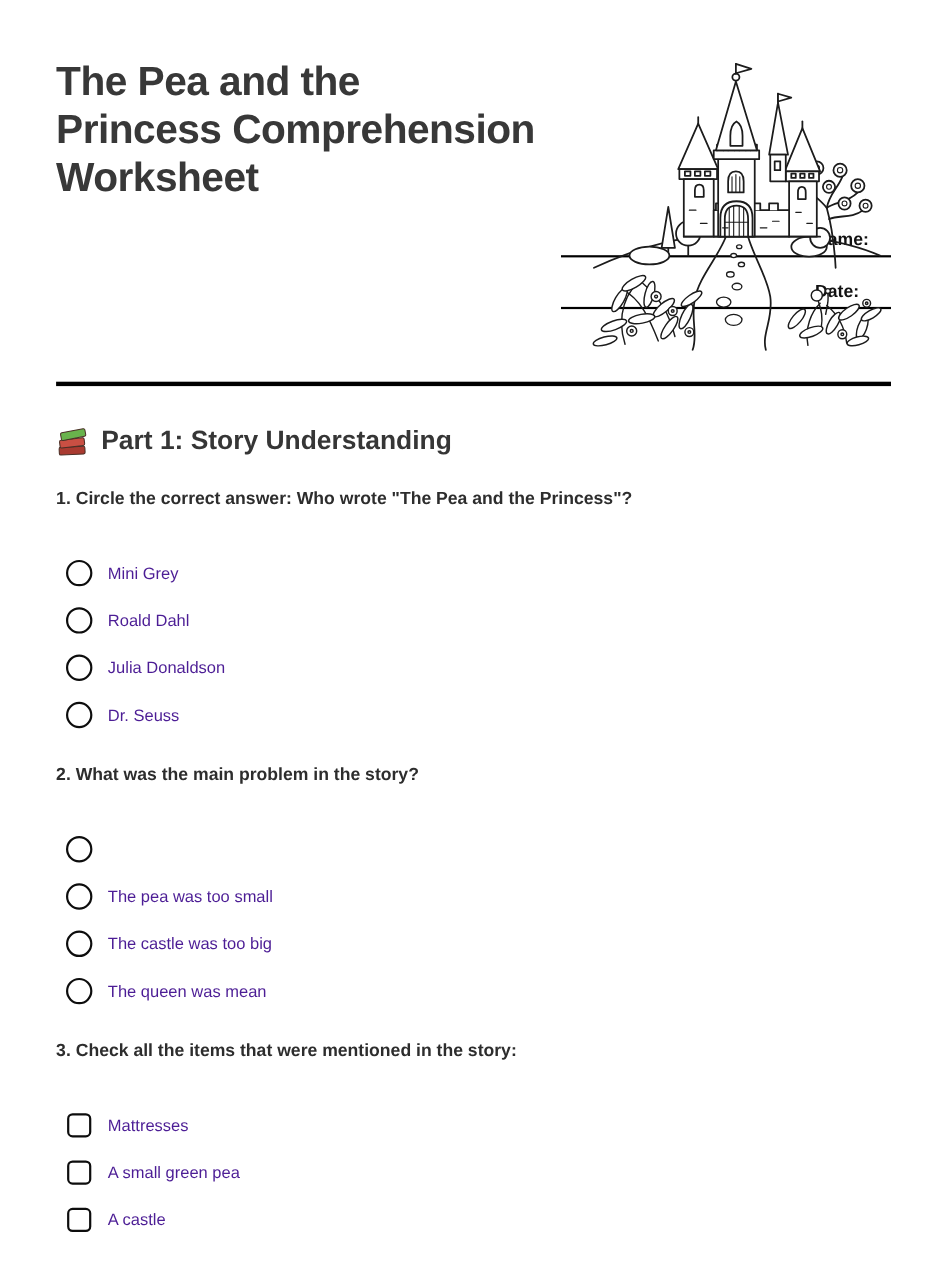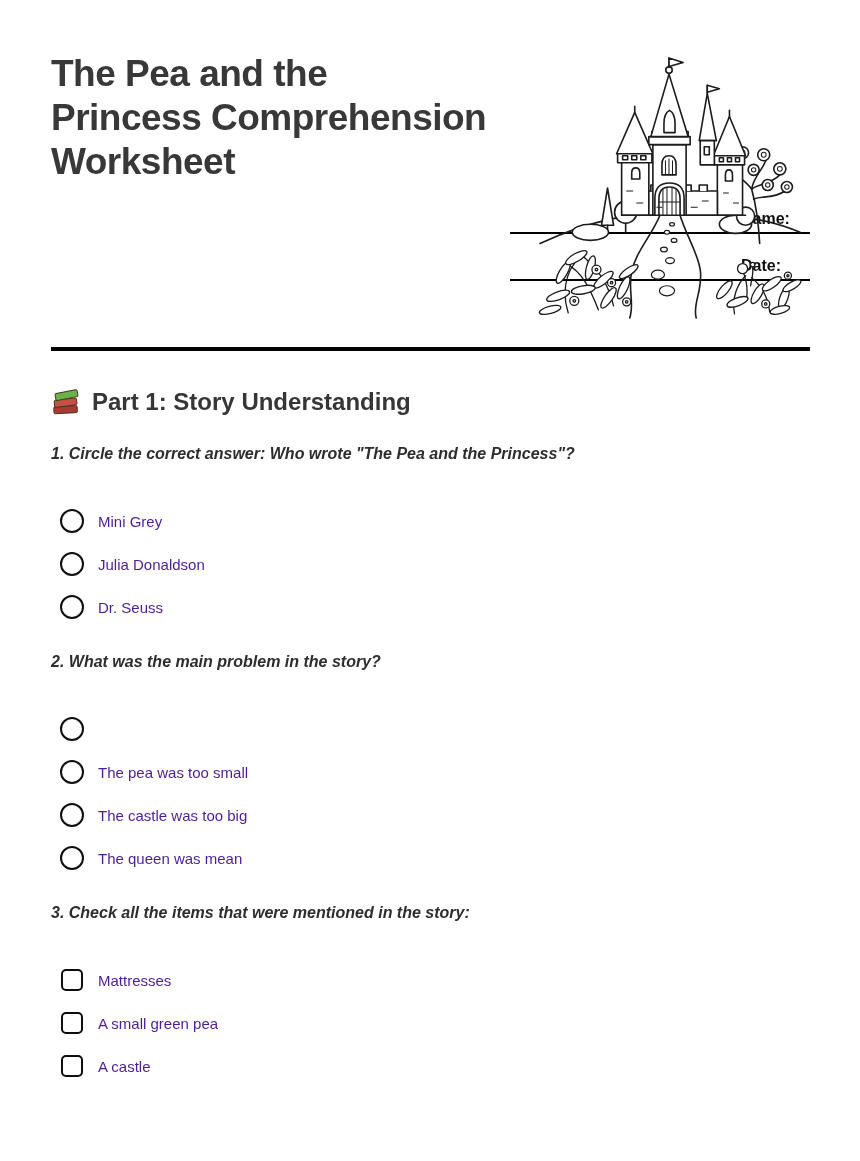--- a/index.html
+++ b/index.html
@@ -22,27 +22,27 @@
 
   .field-row { display:flex; align-items:flex-end; height:24px; margin-top:26px;flex-direction:column; }
   .field-row.date { margin-top:23px; }
   .field-label { width:69px; font-size:16px; font-weight:bold; color:#111; padding-bottom:3px; }
   .field-line { width:300px; height:22px; border-bottom:2px solid #000; font-size:15px; }
 
   .divider { margin-top:66px; height:4px; background:#000; width:759px; }
 
   
   .part-heading {
-    margin-top:36px; display:flex; align-items:center; gap:11px;
+    margin-top:36px; display:flex; align-items:flex-start; gap:11px;
     font-size:24px; font-weight:bold; color:#363636;
   }
   .books-icon { width:30px; height:29px; flex:none; }
 
   
-  .question { font-size:16px; line-height:19px; font-weight:bold; color:#2d2d2d; margin-top:28px;font-style:italic; }
+  .question { font-size:16px; line-height:19px; font-weight:bold; color:#2d2d2d; margin-top:28px; }
   .question.later { margin-top:33px; }
   .options { margin-top:46px; padding-left:9px; }
   .option-row { display:flex; align-items:center; height:24px; margin-bottom:19px; cursor:pointer; }
   .radio {
     width:24px; height:24px; border:2.5px solid #0d0d0d; border-radius:50%;
     background:#fff; margin-right:14px; flex:none;
   }
   .checkbox {
     width:22px; height:22px; border:2.5px solid #0d0d0d; border-radius:5px;
     background:#fff; margin-right:15px; margin-left:1px; flex:none;
@@ -232,20 +232,24 @@
   </div>
 
   <div class="question">1. Circle the correct answer: Who wrote "The Pea and the Princess"?</div>
   <div class="options">
     <div class="option-row">
       <span class="radio"></span>
       <span class="option-label">Mini Grey</span>
     </div>
     <div class="option-row">
       <span class="radio"></span>
+      <span class="option-label">Roald Dahl</span>
+    </div>
+    <div class="option-row">
+      <span class="radio"></span>
       <span class="option-label">Julia Donaldson</span>
     </div>
     <div class="option-row">
       <span class="radio"></span>
       <span class="option-label">Dr. Seuss</span>
     </div>
   </div>
 
   <div class="question later">2. What was the main problem in the story?</div>
   <div class="options">

